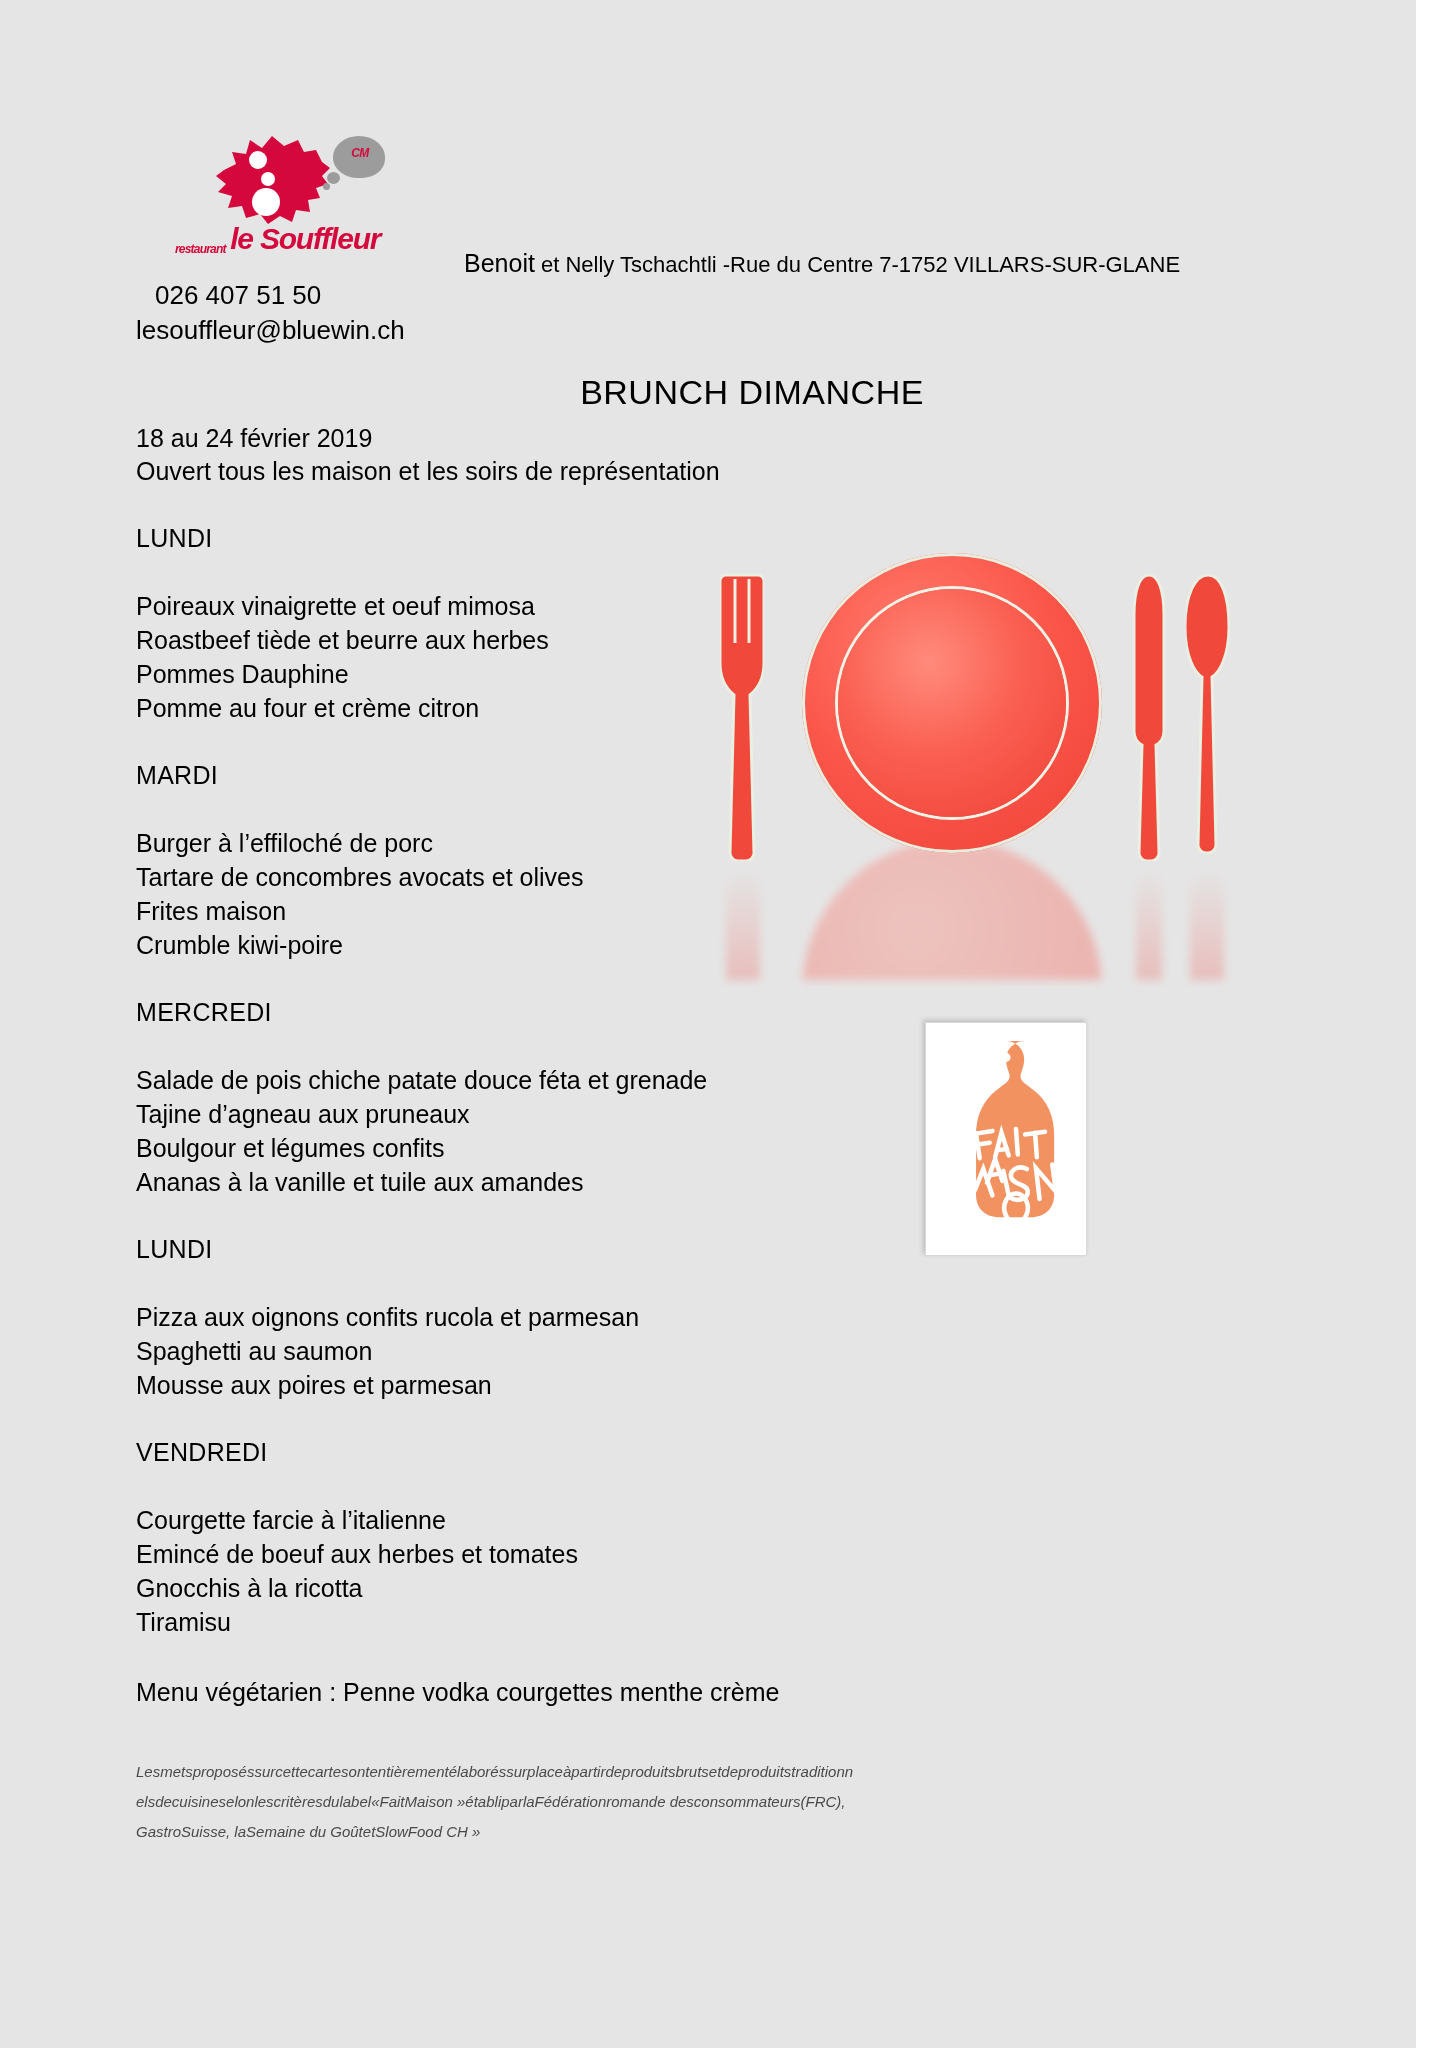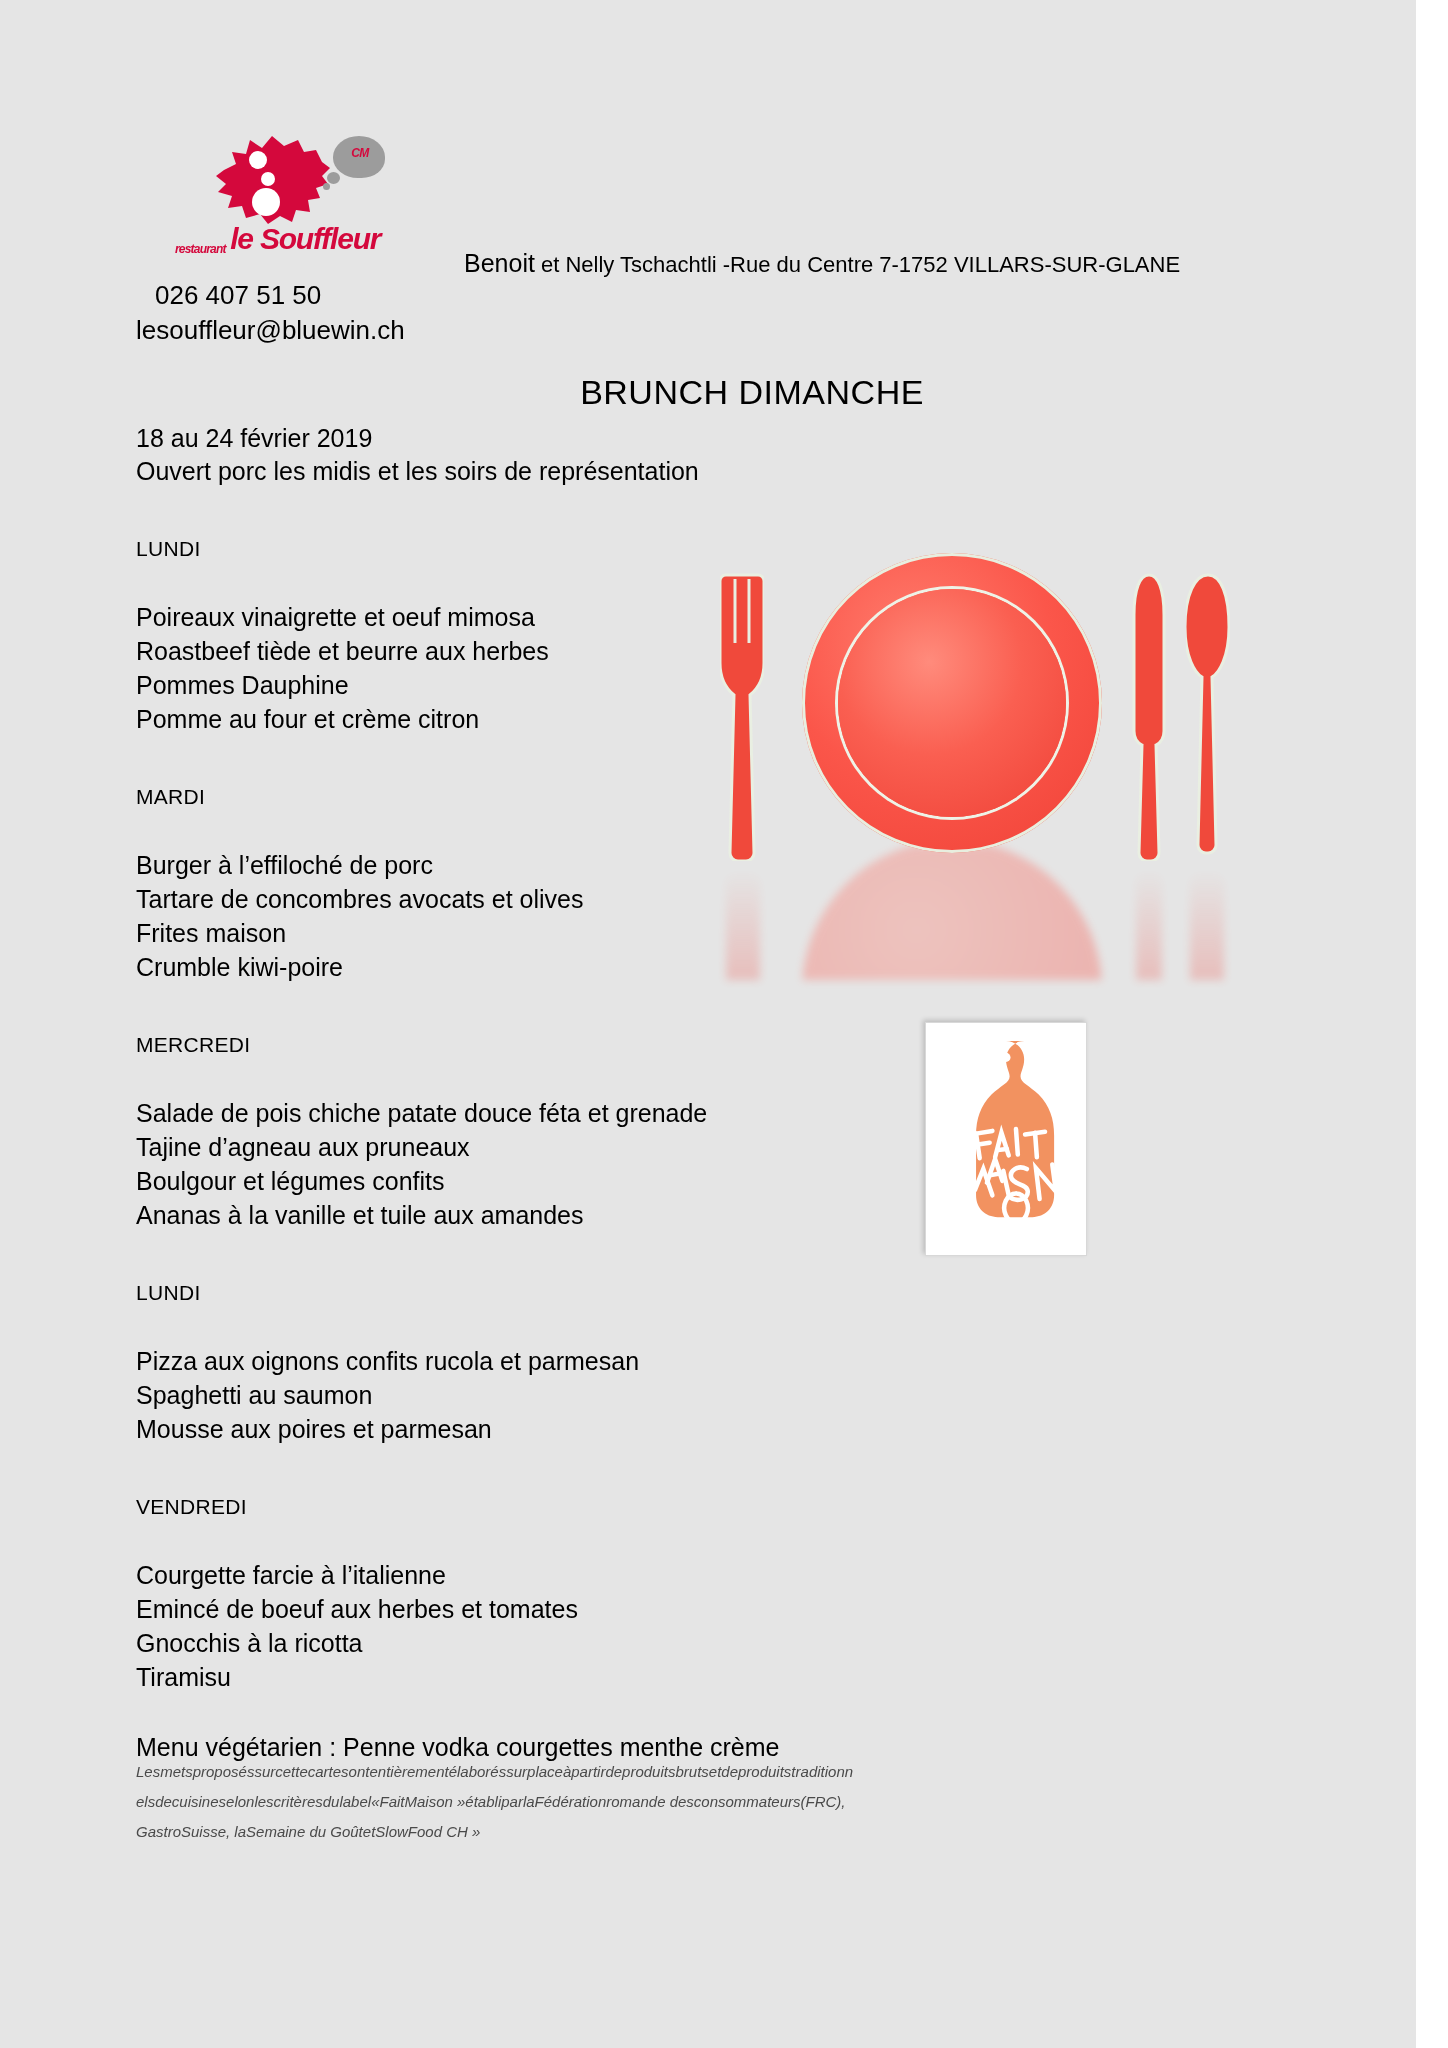--- a/index.html
+++ b/index.html
@@ -142,25 +142,24 @@
     top: 422px;
     width: 700px;
   }
   .intro-line {
     font-size: 25px;
     line-height: 33px;
     white-space: nowrap;
   }
   .day-block { margin-top: 33px; }
   .day-name {
-    font-size: 21px;
+    font-size: 25px;
     line-height: 34px;
     letter-spacing: 0.3px;
     white-space: nowrap;
-    margin-top: 44px;
   }
   .day-items { margin-top: 34px; }
   .dish {
     font-size: 25px;
     line-height: 34px;
     white-space: nowrap;
   }
   .veg-line {
     margin-top: 36px;
     font-size: 25px;
@@ -293,21 +292,21 @@
     <span class="big">Benoit</span><span> et Nelly Tschachtli -Rue du Centre 7-1752 VILLARS-SUR-GLANE</span>
   </div>
 
   <div class="phone">026 407 51 50</div>
   <div class="email">lesouffleur@bluewin.ch</div>
 
   <div class="doc-title">BRUNCH DIMANCHE</div>
 
   <div class="menu-col">
     <div class="intro-line">18 au 24 février 2019</div>
-    <div class="intro-line">Ouvert porc les midis et les soirs de représentation</div>
+    <div class="intro-line">Ouvert tous les maison et les soirs de représentation</div>
 
     <div class="day-block">
       <div class="day-name">LUNDI</div>
       <div class="day-items">
         <div class="dish">Poireaux vinaigrette et oeuf mimosa</div>
         <div class="dish">Roastbeef tiède et beurre aux herbes</div>
         <div class="dish">Pommes Dauphine</div>
         <div class="dish">Pomme au four et crème citron</div>
       </div>
     </div>

